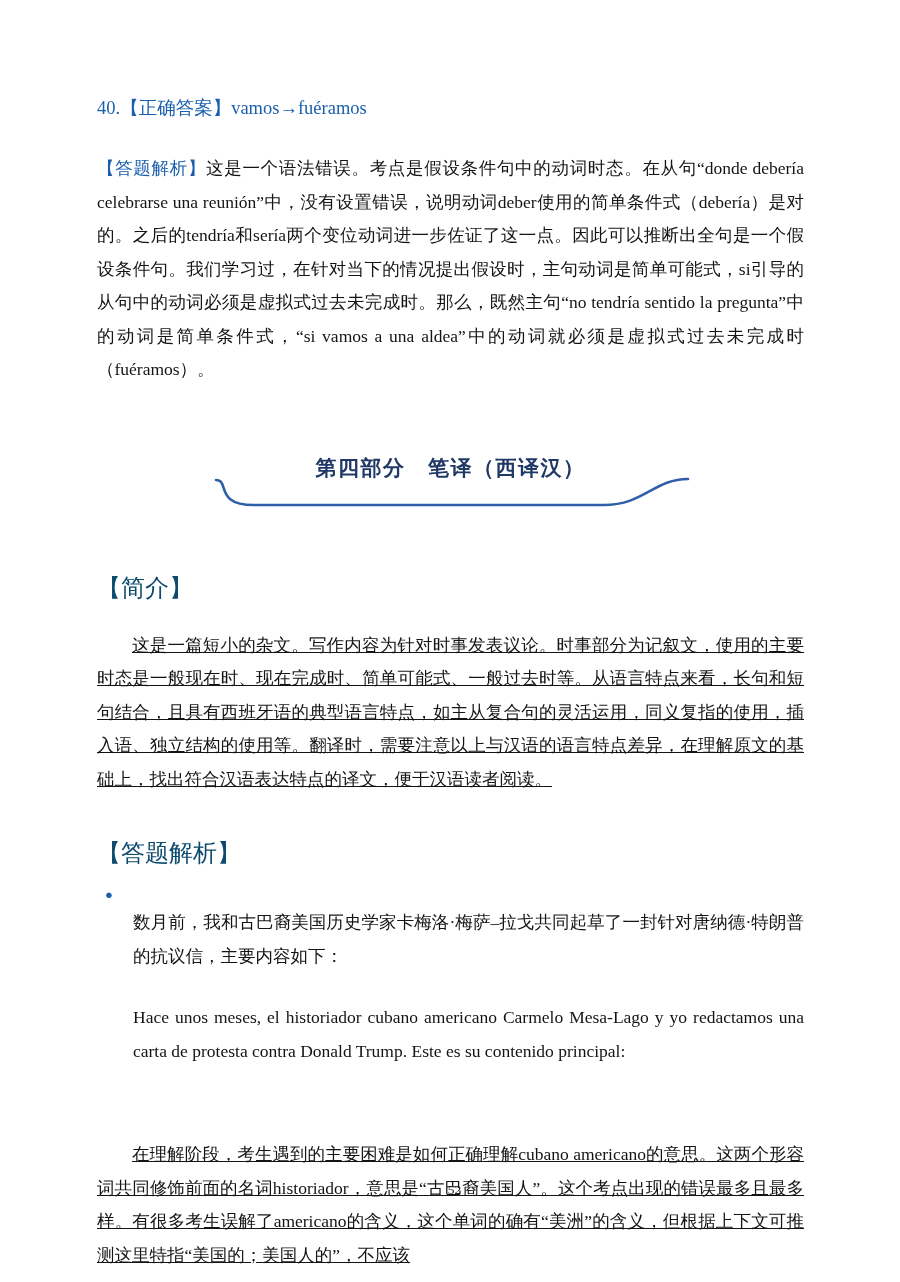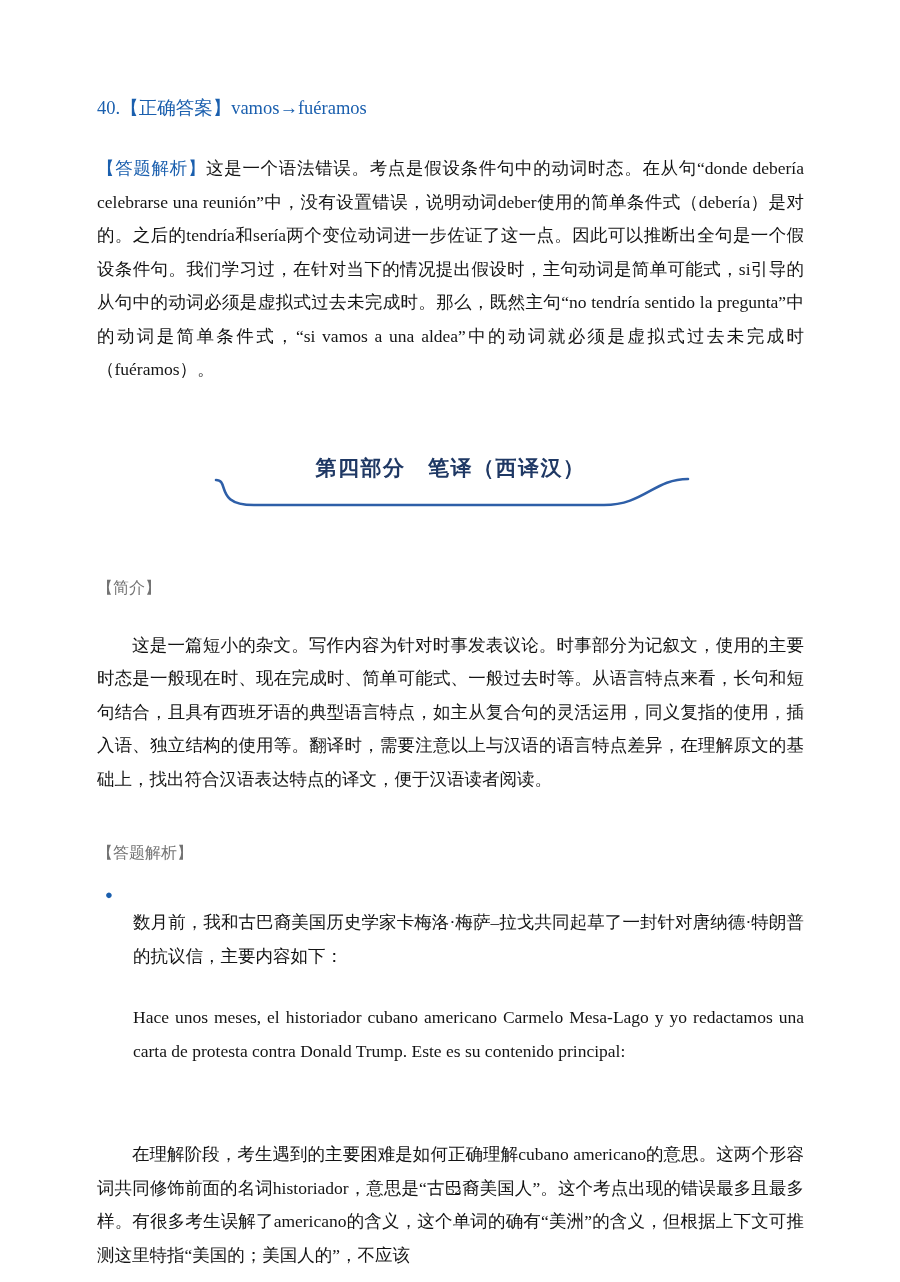--- a/index.html
+++ b/index.html
@@ -23,42 +23,42 @@
     margin-bottom: 2px;
     font-weight: 400;
   }
   .para {
     font-size: 17.5px;
     line-height: 33.5px;
     text-align: justify;
     margin-top: 28px;
   }
   .blue { color: #1A5FAE; }
-  .indent { text-indent: 2em; }
+  .indent { text-indent: 2em; text-decoration: underline; }
 
   .section-header {
     margin: 68px auto 0 auto;
     width: 486px;
     text-align: center;
     position: relative;
   }
   .section-title {
     color: #1F3864;
     font-size: 21px;
     font-weight: bold;
     letter-spacing: 1.5px;
     line-height: 26px;
     position: relative;
     z-index: 2;
   }
   .section-line { display: block; margin: -4px auto 0 auto; }
 
   .label-line {
-    color: #737373;
-    font-size: 16px;
+    color: #0c4a6e;
+    font-size: 24px;
     line-height: 26px;
   }
   .intro-label-line { margin-top: 62px; margin-bottom: 14px; }
   .analysis-label-line { margin-top: 44px; margin-bottom: 12px; }
 
   .bullet-item { display: flex; align-items: flex-start; }
   .bullet-dot {
     flex: 0 0 36px;
     color: #1A5FAE;
     font-size: 13px;

